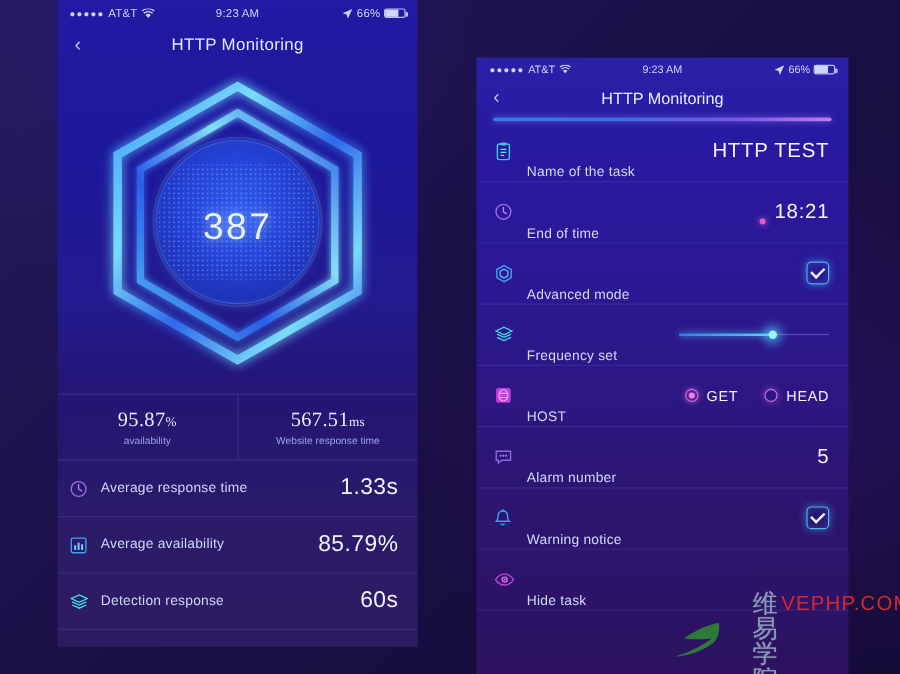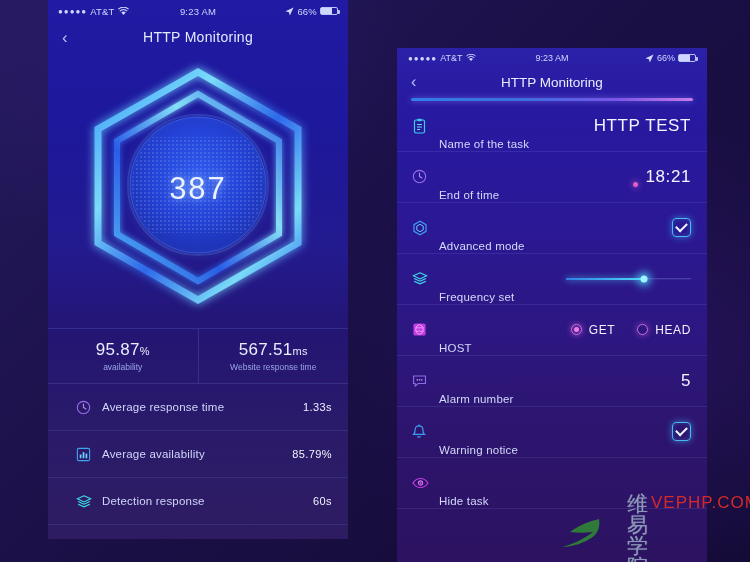--- a/index.html
+++ b/index.html
@@ -82,33 +82,33 @@
     border-top: 1px solid rgba(140,160,255,.18);
     border-bottom: 1px solid rgba(140,160,255,.18);
   }
   .stat-cell {
     flex: 1;
     display: flex; flex-direction: column;
     align-items: center; justify-content: center;
     gap: 2px;
   }
   .stat-cell + .stat-cell { border-left: 1px solid rgba(140,160,255,.18); }
-  .stat-val { color: #e9eeff; font-size: 17px; letter-spacing: .3px; }
+  .stat-val { color: #e9eeff; font-size: 17px; letter-spacing: .3px; font-family: Liberation Serif, serif; }
   .stat-val span { font-size: 11px; }
   .stat-lbl { color: #9aa6e8; font-size: 8.5px; }
 
   .list-row {
     height: 47px;
     display: flex; align-items: center;
-    padding: 0 16px 0 28px;
+    padding: 0 16px 0 10px;
     border-bottom: 1px solid rgba(140,160,255,.13);
   }
   .list-row .ico { width: 22px; display: flex; align-items: center; }
   .list-row .lbl { flex: 1; color: #cfd6fb; font-size: 11.5px; padding-left: 4px; letter-spacing: .2px; }
-  .list-row .val { color: #f0f3ff; font-size: 11px; letter-spacing: .4px; }
+  .list-row .val { color: #f0f3ff; font-size: 19px; letter-spacing: .4px; }
 
   
   .phone-right {
     position: absolute;
     left: 397px; top: 48px;
     width: 310px; height: 514px;
     background: linear-gradient(180deg, #2b20a8 0%, #2719a0 14%, #2a1896 32%, #2d1785 52%, #2d1570 72%, #2c1260 100%);
     overflow: hidden;
   }
   .pr-statusbar {

